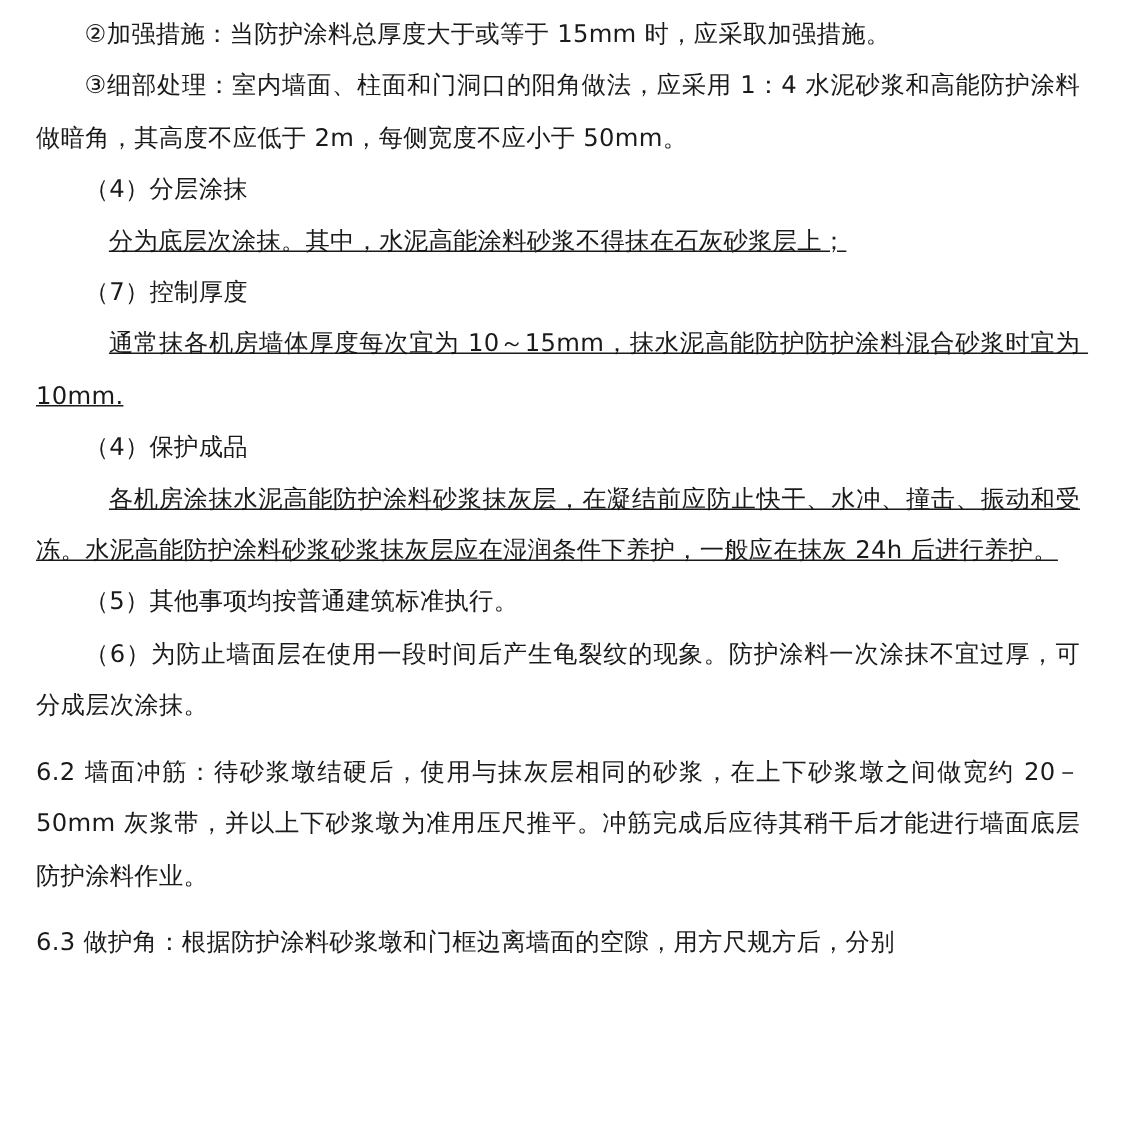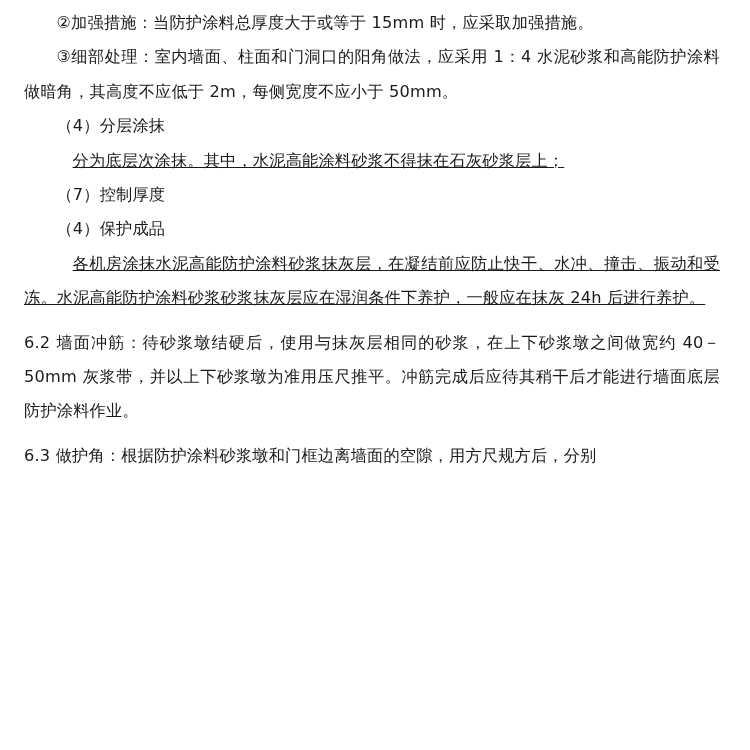--- a/index.html
+++ b/index.html
@@ -37,17 +37,20 @@
 </style>
 </head>
 <body>
 
 <div id="page">
   <p class="para indent-2">②加强措施：当防护涂料总厚度大于或等于 15mm 时，应采取加强措施。</p>
   <p class="para indent-2">③细部处理：室内墙面、柱面和门洞口的阳角做法，应采用 1：4 水泥砂浆和高能防护涂料做暗角，其高度不应低于 2m，每侧宽度不应小于 50mm。</p>
   <p class="para indent-2">（4）分层涂抹</p>
   <p class="para indent-3">分为底层次涂抹。其中，水泥高能涂料砂浆不得抹在石灰砂浆层上；</p>
   <p class="para indent-2">（7）控制厚度</p>
+  <p class="para indent-3">通常抹各机房墙体厚度每次宜为 10～15mm，抹水泥高能防护防护涂料混合砂浆时宜为 10mm.</p>
   <p class="para indent-2">（4）保护成品</p>
   <p class="para indent-3">各机房涂抹水泥高能防护涂料砂浆抹灰层，在凝结前应防止快干、水冲、撞击、振动和受冻。水泥高能防护涂料砂浆砂浆抹灰层应在湿润条件下养护，一般应在抹灰 24h 后进行养护。</p>
-  <p class="para indent-0 gap-mid">6.2 墙面冲筋：待砂浆墩结硬后，使用与抹灰层相同的砂浆，在上下砂浆墩之间做宽约 40－50mm 灰浆带，并以上下砂浆墩为准用压尺推平。冲筋完成后应待其稍干后才能进行墙面底层防护涂料作业。</p>
+  <p class="para indent-2">（5）其他事项均按普通建筑标准执行。</p>
+  <p class="para indent-2">（6）为防止墙面层在使用一段时间后产生龟裂纹的现象。防护涂料一次涂抹不宜过厚，可分成层次涂抹。</p>
+  <p class="para indent-0 gap-mid">6.2 墙面冲筋：待砂浆墩结硬后，使用与抹灰层相同的砂浆，在上下砂浆墩之间做宽约 20－50mm 灰浆带，并以上下砂浆墩为准用压尺推平。冲筋完成后应待其稍干后才能进行墙面底层防护涂料作业。</p>
   <p class="para indent-0 gap-mid">6.3 做护角：根据防护涂料砂浆墩和门框边离墙面的空隙，用方尺规方后，分别</p>
 </div>
 
 </body></html>

